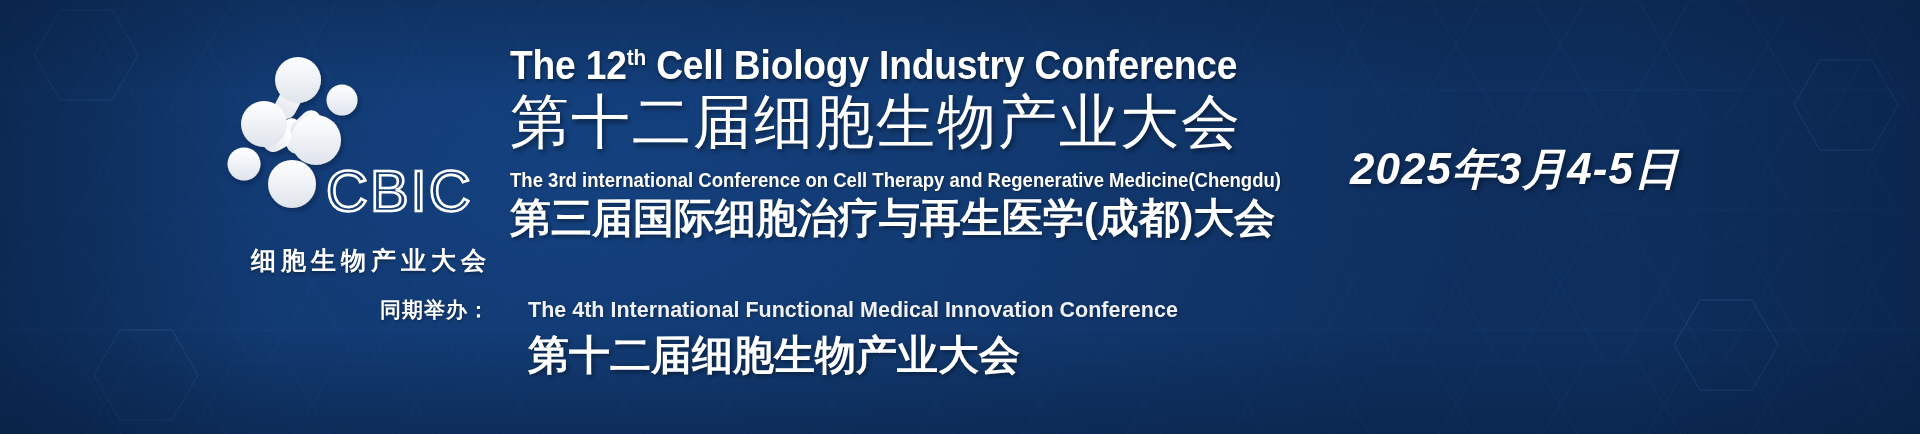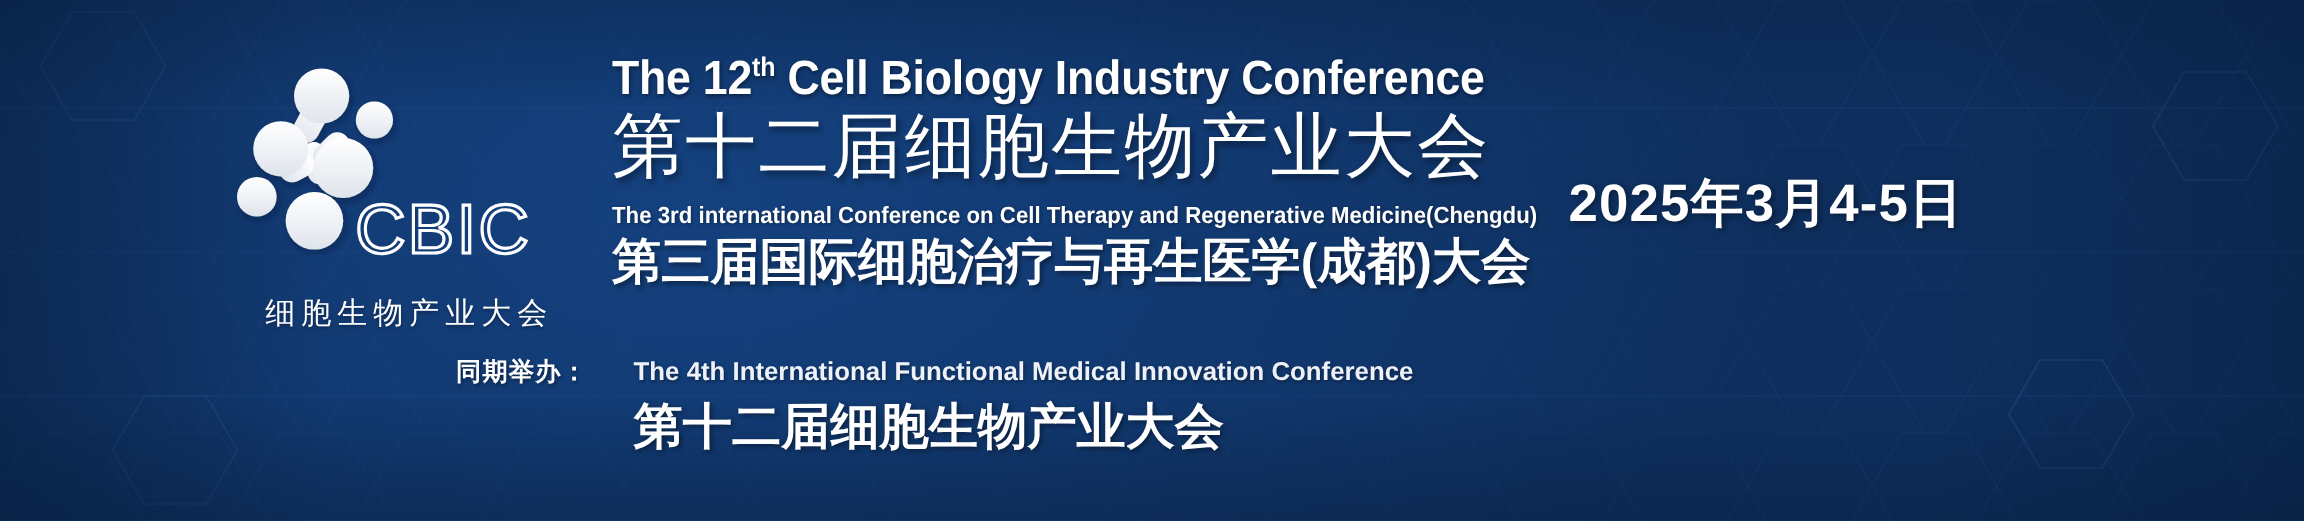--- a/index.html
+++ b/index.html
@@ -42,21 +42,21 @@
   }
 
   .content {
     position: absolute;
     inset: 0;
   }
 
   
   #logo-block {
     position: absolute;
-    left: 196px;
+    left: 226px;
     top: 52px;
     width: 310px;
     height: 230px;
   }
   #logo-mark {
     position: absolute;
     left: 0;
     top: 0;
   }
   #logo-wordmark {
@@ -66,21 +66,21 @@
   }
   #logo-cn {
     position: absolute;
     left: 0px;
     top: 192px;
     width: 290px;
     text-align: center;
     color: #ffffff;
     font-size: 25px;
     letter-spacing: 5px;
-    font-weight: 400;
+    font-weight: 700;
     white-space: nowrap;
     text-shadow: 0 2px 3px rgba(0,0,0,0.35);
   }
 
   
   #center-block {
     position: absolute;
     left: 510px;
     top: 44px;
     width: 820px;
@@ -169,23 +169,24 @@
     font-size: 41px;
     font-weight: bold;
     white-space: nowrap;
     margin-top: 4px;
     text-shadow: 2px 2px 4px rgba(0,0,0,0.42);
   }
 
   
   #date-block {
     position: absolute;
-    left: 1307px;
+    left: 1350px;
     top: 140px;
     width: 400px;
+    font-style: italic;
   }
   #date-text {
     color: #ffffff;
     font-size: 44px;
     font-weight: bold;
     letter-spacing: 1px;
     white-space: nowrap;
     text-shadow: 2px 2px 5px rgba(0,0,0,0.45);
   }
   #location-text {

